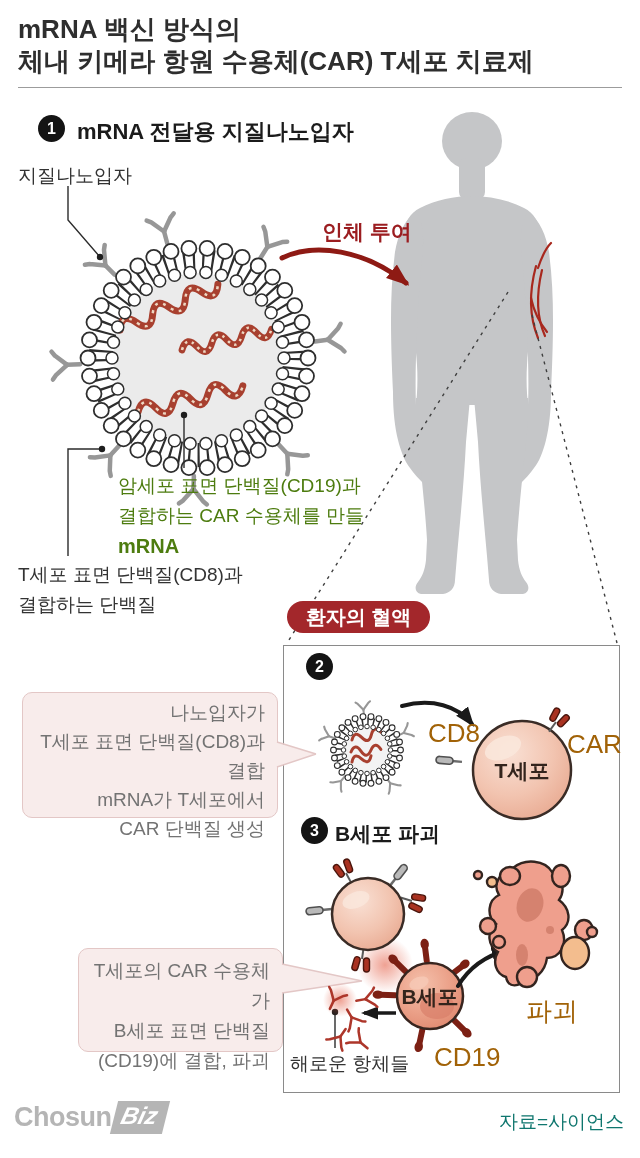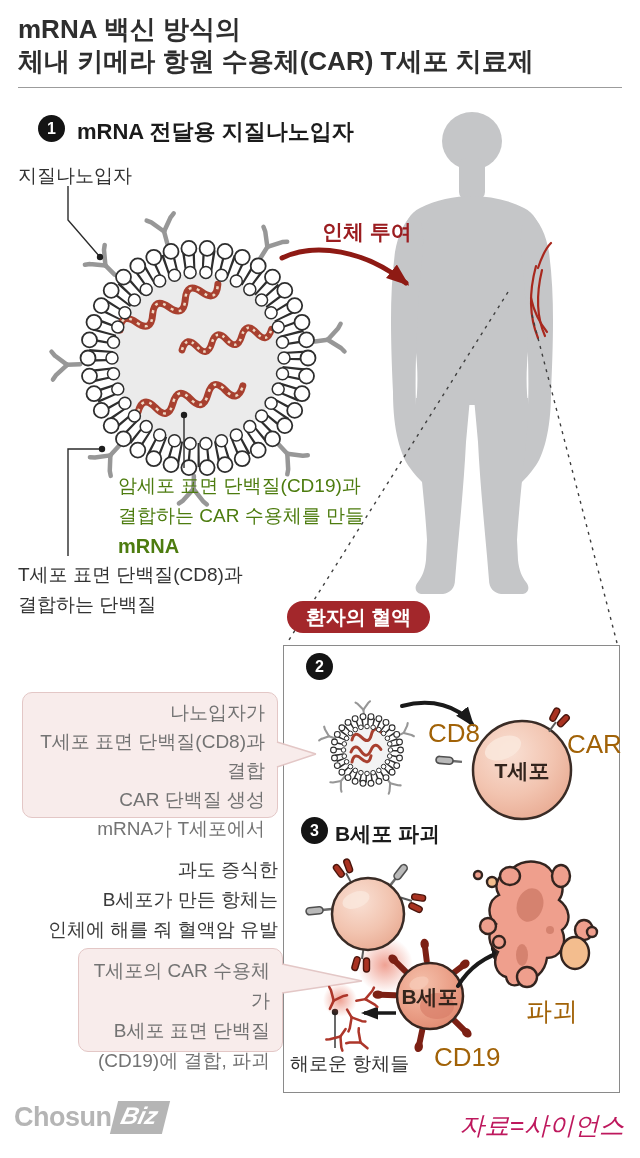--- a/index.html
+++ b/index.html
@@ -29,37 +29,37 @@
   .mlabel{position:absolute;left:118px;top:471px;font-size:19px;line-height:30px;color:#4d7c0f;}
   .mlabel .b{font-weight:700;font-size:20px;}
   .plabel{position:absolute;left:18px;top:560px;font-size:19px;line-height:30px;color:#333;}
   .cellname{position:absolute;transform:translate(-50%,-50%);font-size:21px;font-weight:700;color:#33241c;}
   svg.art{position:absolute;left:0;top:0;z-index:5;}
   .txt{z-index:8;}
   .logo{position:absolute;left:14px;top:1101px;display:flex;align-items:center;z-index:8;}
   .logo .ch{font-size:27px;font-weight:700;color:#b5b5b5;letter-spacing:-0.5px;}
   .logo .bz{margin-left:2px;background:#b5b5b5;transform:skewX(-14deg);padding:1px 9px 4px 7px;}
   .logo .bz span{display:inline-block;color:#fff;font-style:italic;font-weight:700;font-size:24px;}
-  .source{position:absolute;right:16px;top:1109px;font-size:25px;color:#be185d;z-index:8;font-style:italic;}
+  .source{position:absolute;right:16px;top:1109px;font-size:19px;color:#0f766e;z-index:8;}
 </style>
 </head>
 <body>
 
 <div class="stage">
 
   <div class="t title txt" style="left:18px;top:45px;">체내 키메라 항원 수용체(CAR) T세포 치료제</div>
   <div class="t title txt" style="left:18px;top:13px;">mRNA 백신 방식의</div>
   <div class="divider"></div>
 
   <div class="panel"></div>
   <div class="callout c1">
     <div>나노입자가</div>
     <div>T세포 표면 단백질(CD8)과 결합</div>
+    <div>mRNA가 T세포에서</div>
     <div>CAR 단백질 생성</div>
-    <div>mRNA가 T세포에서</div>
   </div>
   <div class="callout c2">
     <div>T세포의 CAR 수용체가</div>
     <div>B세포 표면 단백질</div>
     <div>(CD19)에 결합, 파괴</div>
   </div>
 
   <svg class="art" id="art" width="640" height="1158" viewBox="0 0 640 1158">
     <defs>
       <g id="gAb" fill="none" stroke-linecap="round" stroke-linejoin="round">
@@ -418,25 +418,20 @@
   <div class="mlabel txt">
     <div>암세포 표면 단백질(CD19)과</div>
     <div>결합하는 CAR 수용체를 만들</div>
     <div class="b">mRNA</div>
   </div>
   <div class="plabel txt">
     <div>T세포 표면 단백질(CD8)과</div>
     <div>결합하는 단백질</div>
   </div>
   <div class="badge txt">환자의 혈액</div>
-  <div class="note txt">
-    <div>과도 증식한</div>
-    <div>B세포가 만든 항체는</div>
-    <div>인체에 해를 줘 혈액암 유발</div>
-  </div>
   <div class="t lbl2 txt" style="left:428px;top:718px;">CD8</div>
   <div class="cellname txt" style="left:522px;top:771px;">T세포</div>
   <div class="t lbl2 txt" style="left:567px;top:729px;">CAR</div>
   <div class="cellname txt" style="left:430px;top:997px;">B세포</div>
   <div class="t lbl2 txt" style="left:434px;top:1042px;">CD19</div>
   <div class="t lbl txt" style="left:290px;top:1051px;">해로운 항체들</div>
   <div class="t lbl2 txt" style="left:526px;top:994px;">파괴</div>
 
   <div class="logo">
     <span class="ch">Chosun</span>

